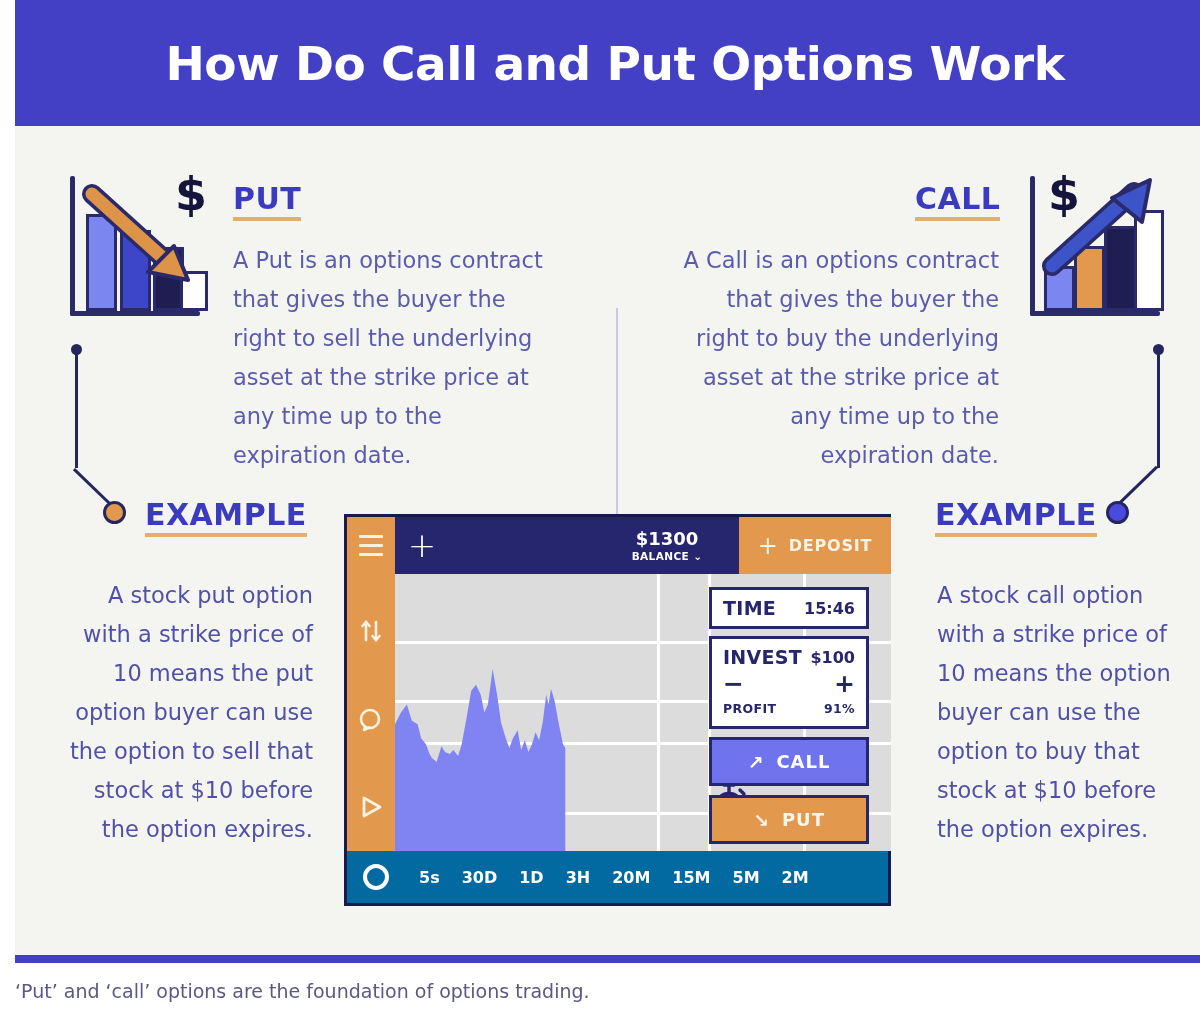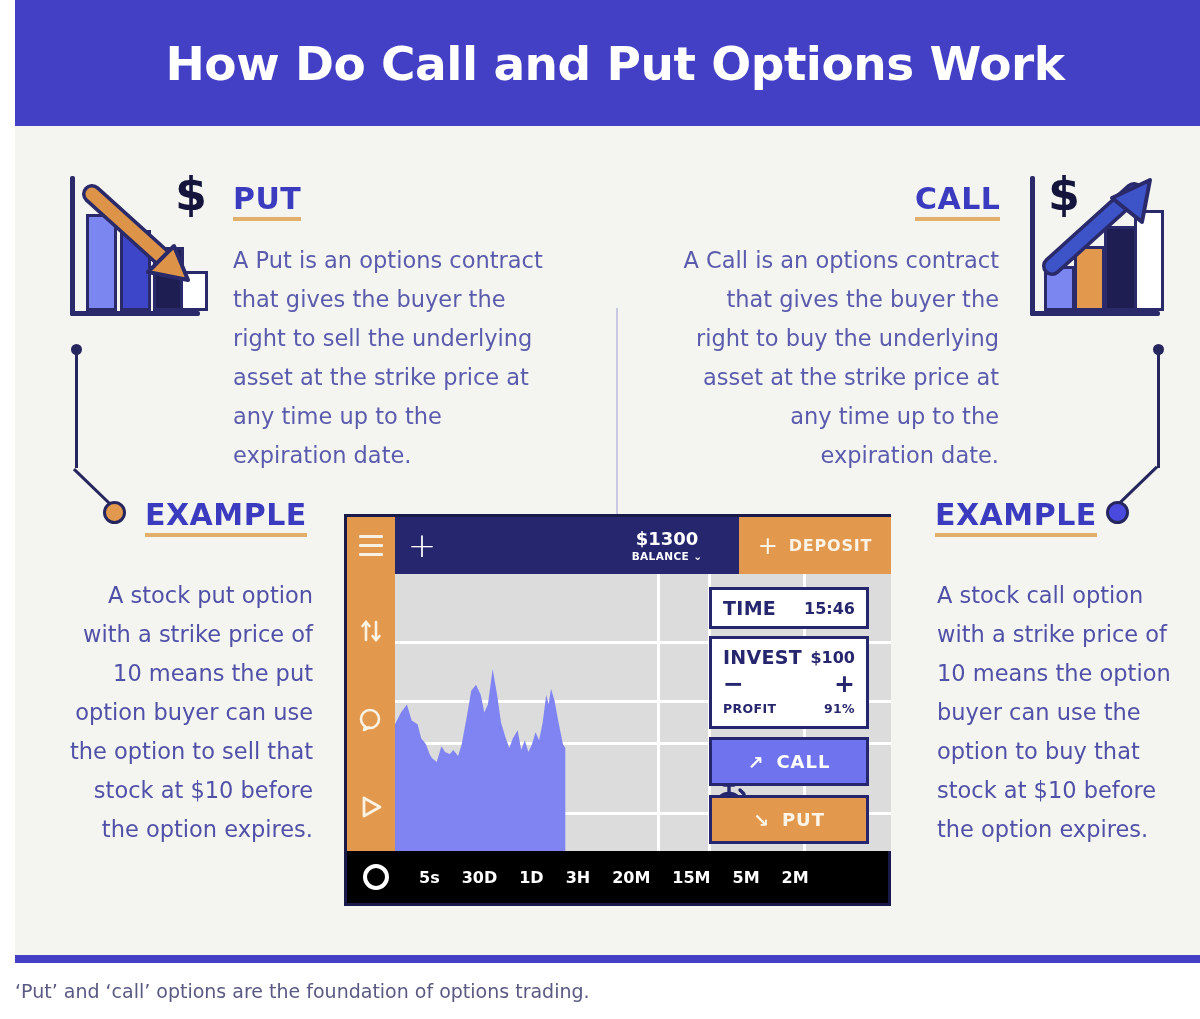--- a/index.html
+++ b/index.html
@@ -137,21 +137,21 @@
   .btn-trade {
     position: absolute; left: 362px; width: 160px; height: 49px; border: 3px solid #26266E;
     display: flex; align-items: center; justify-content: center; gap: 12px;
     font-family: "DejaVu Sans", sans-serif; font-weight: 700; font-size: 18px; letter-spacing: 1px;
   }
   .btn-call { top: 220px; background: #6F73ED; color: #FFFFFF; }
   .btn-put  { top: 278px; background: #E2994E; color: #FCF5E8; }
   .btn-arrow { font-size: 19px; font-weight: 700; }
 
   .w-bottom {
-    position: absolute; left: 0; bottom: 0; width: 100%; height: 52px; background: #000000;
+    position: absolute; left: 0; bottom: 0; width: 100%; height: 52px; background: #0369a1;
     display: flex; align-items: center;
   }
   .w-circle { margin-left: 16px; width: 26px; height: 26px; border-radius: 50%; border: 4px solid #FFFFFF; }
   .tf-list { display: flex; align-items: center; gap: 22px; margin-left: 30px; }
   .tf { font-family: "DejaVu Sans", sans-serif; font-weight: 700; font-size: 16px; color: #FFFFFF; }
 
   
   .foot-bar { position: absolute; left: 0; top: 955px; width: 1200px; height: 8px; background: #4340C6; }
   .footer {
     position: absolute; left: 0; top: 963px; width: 1200px; height: 56px;

